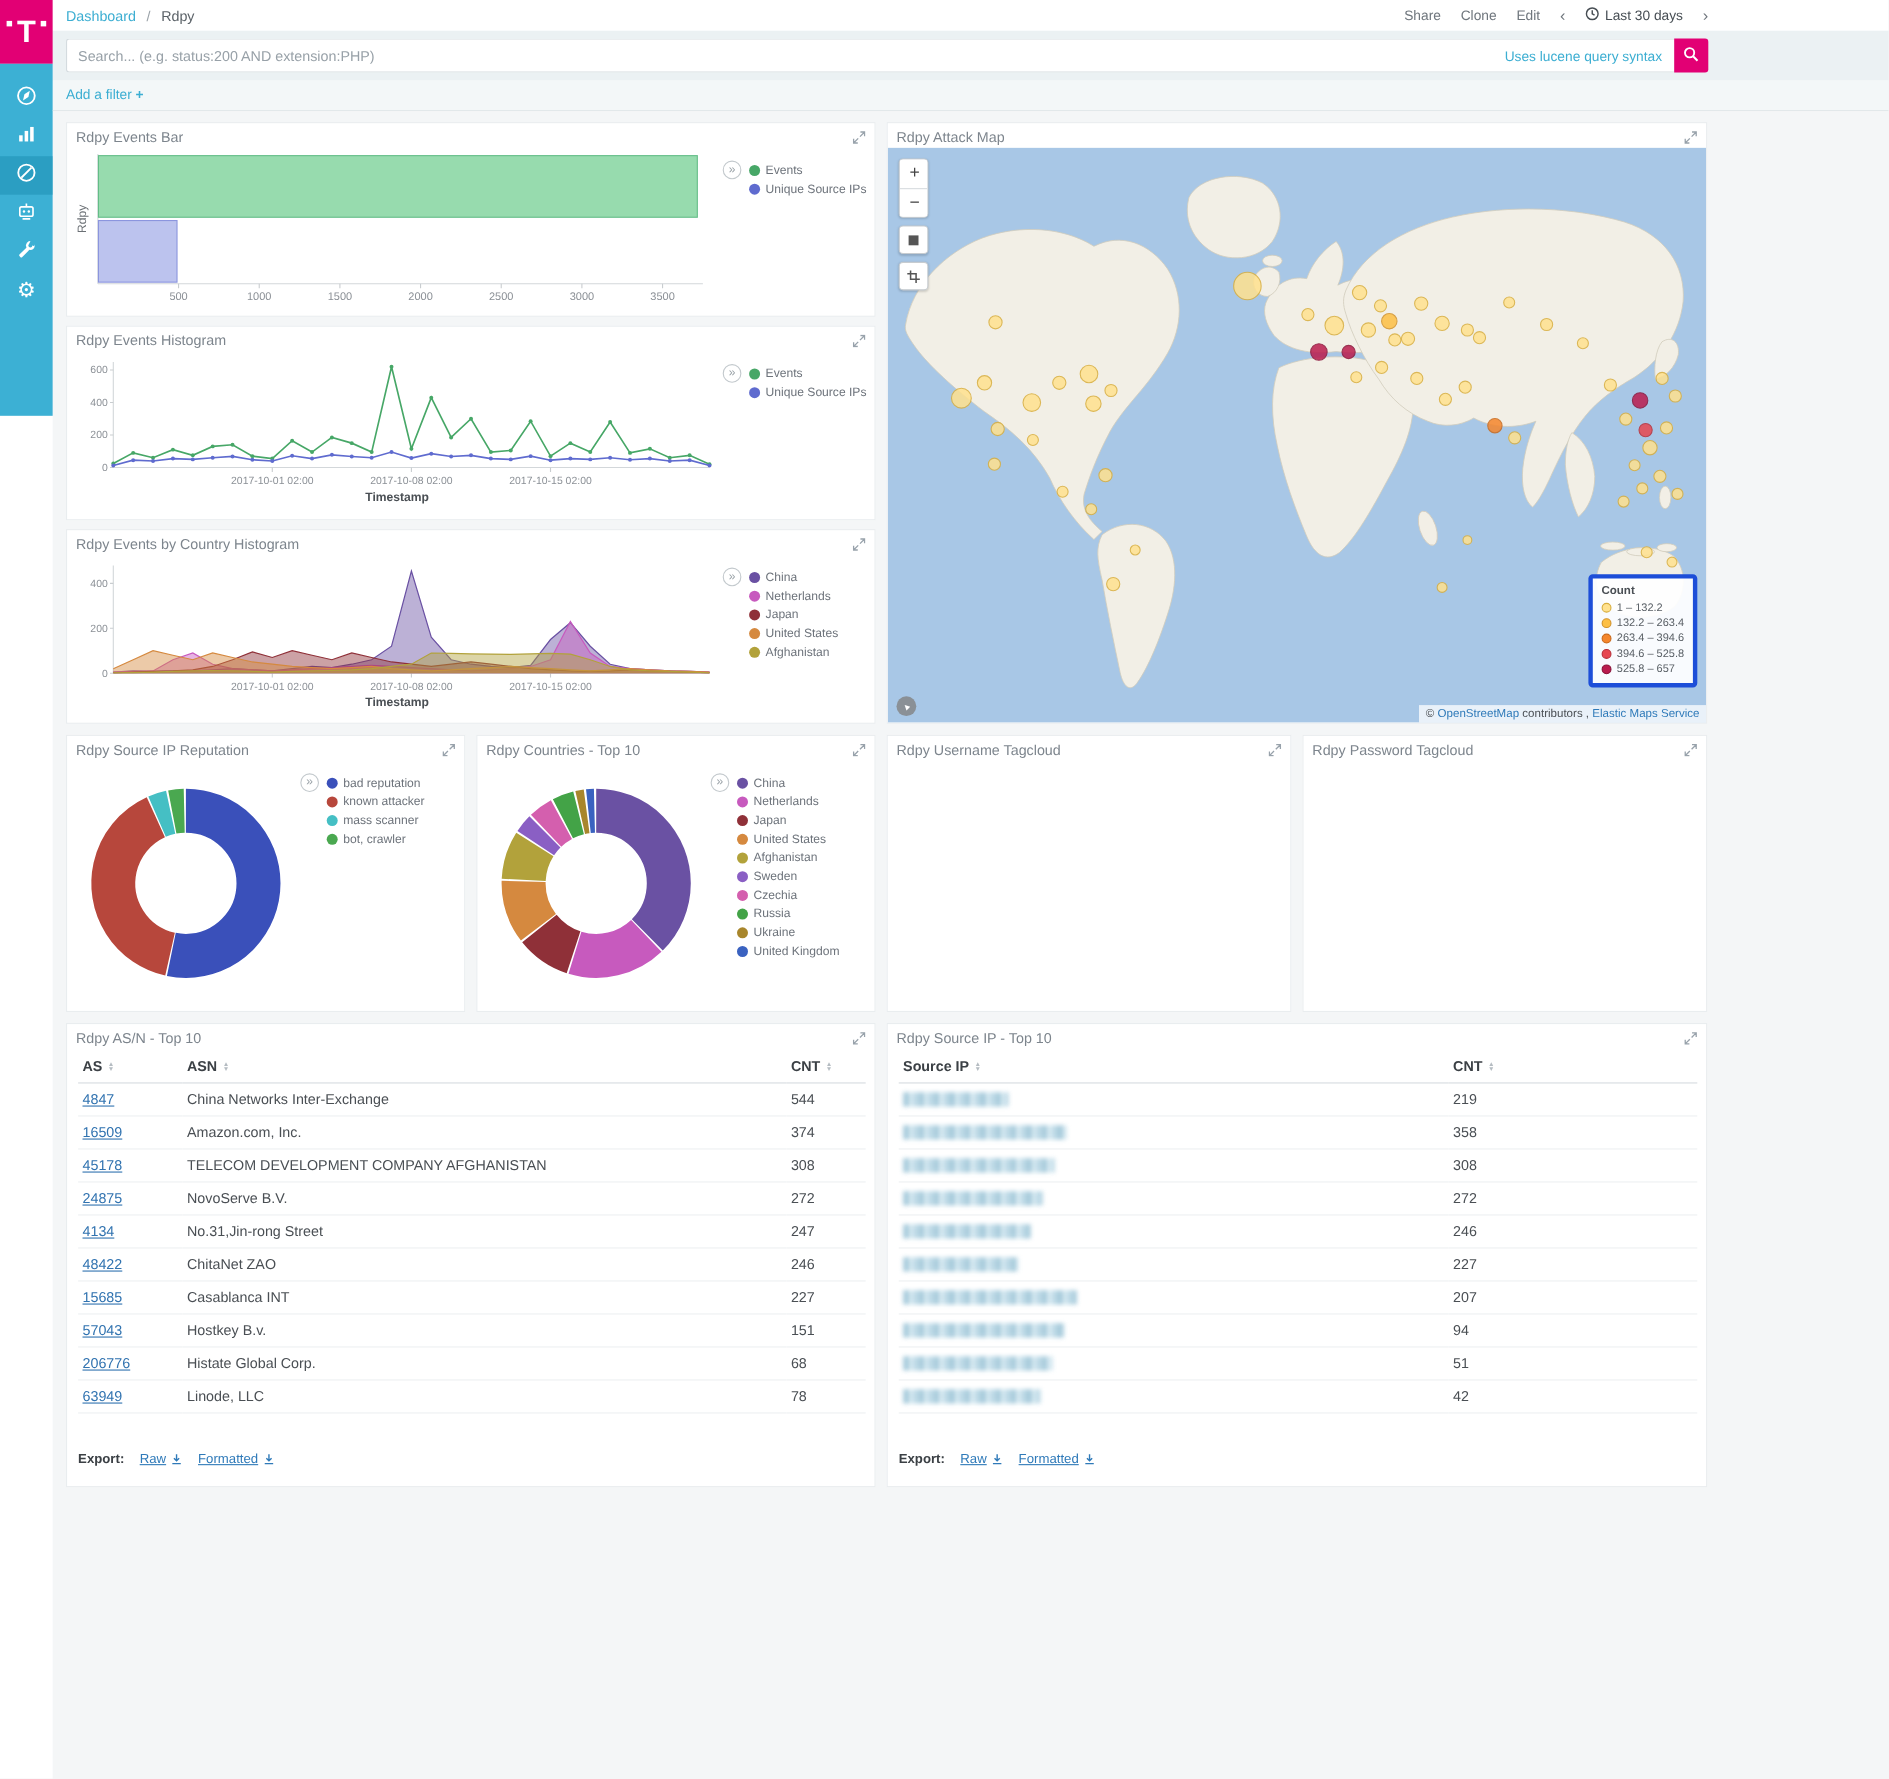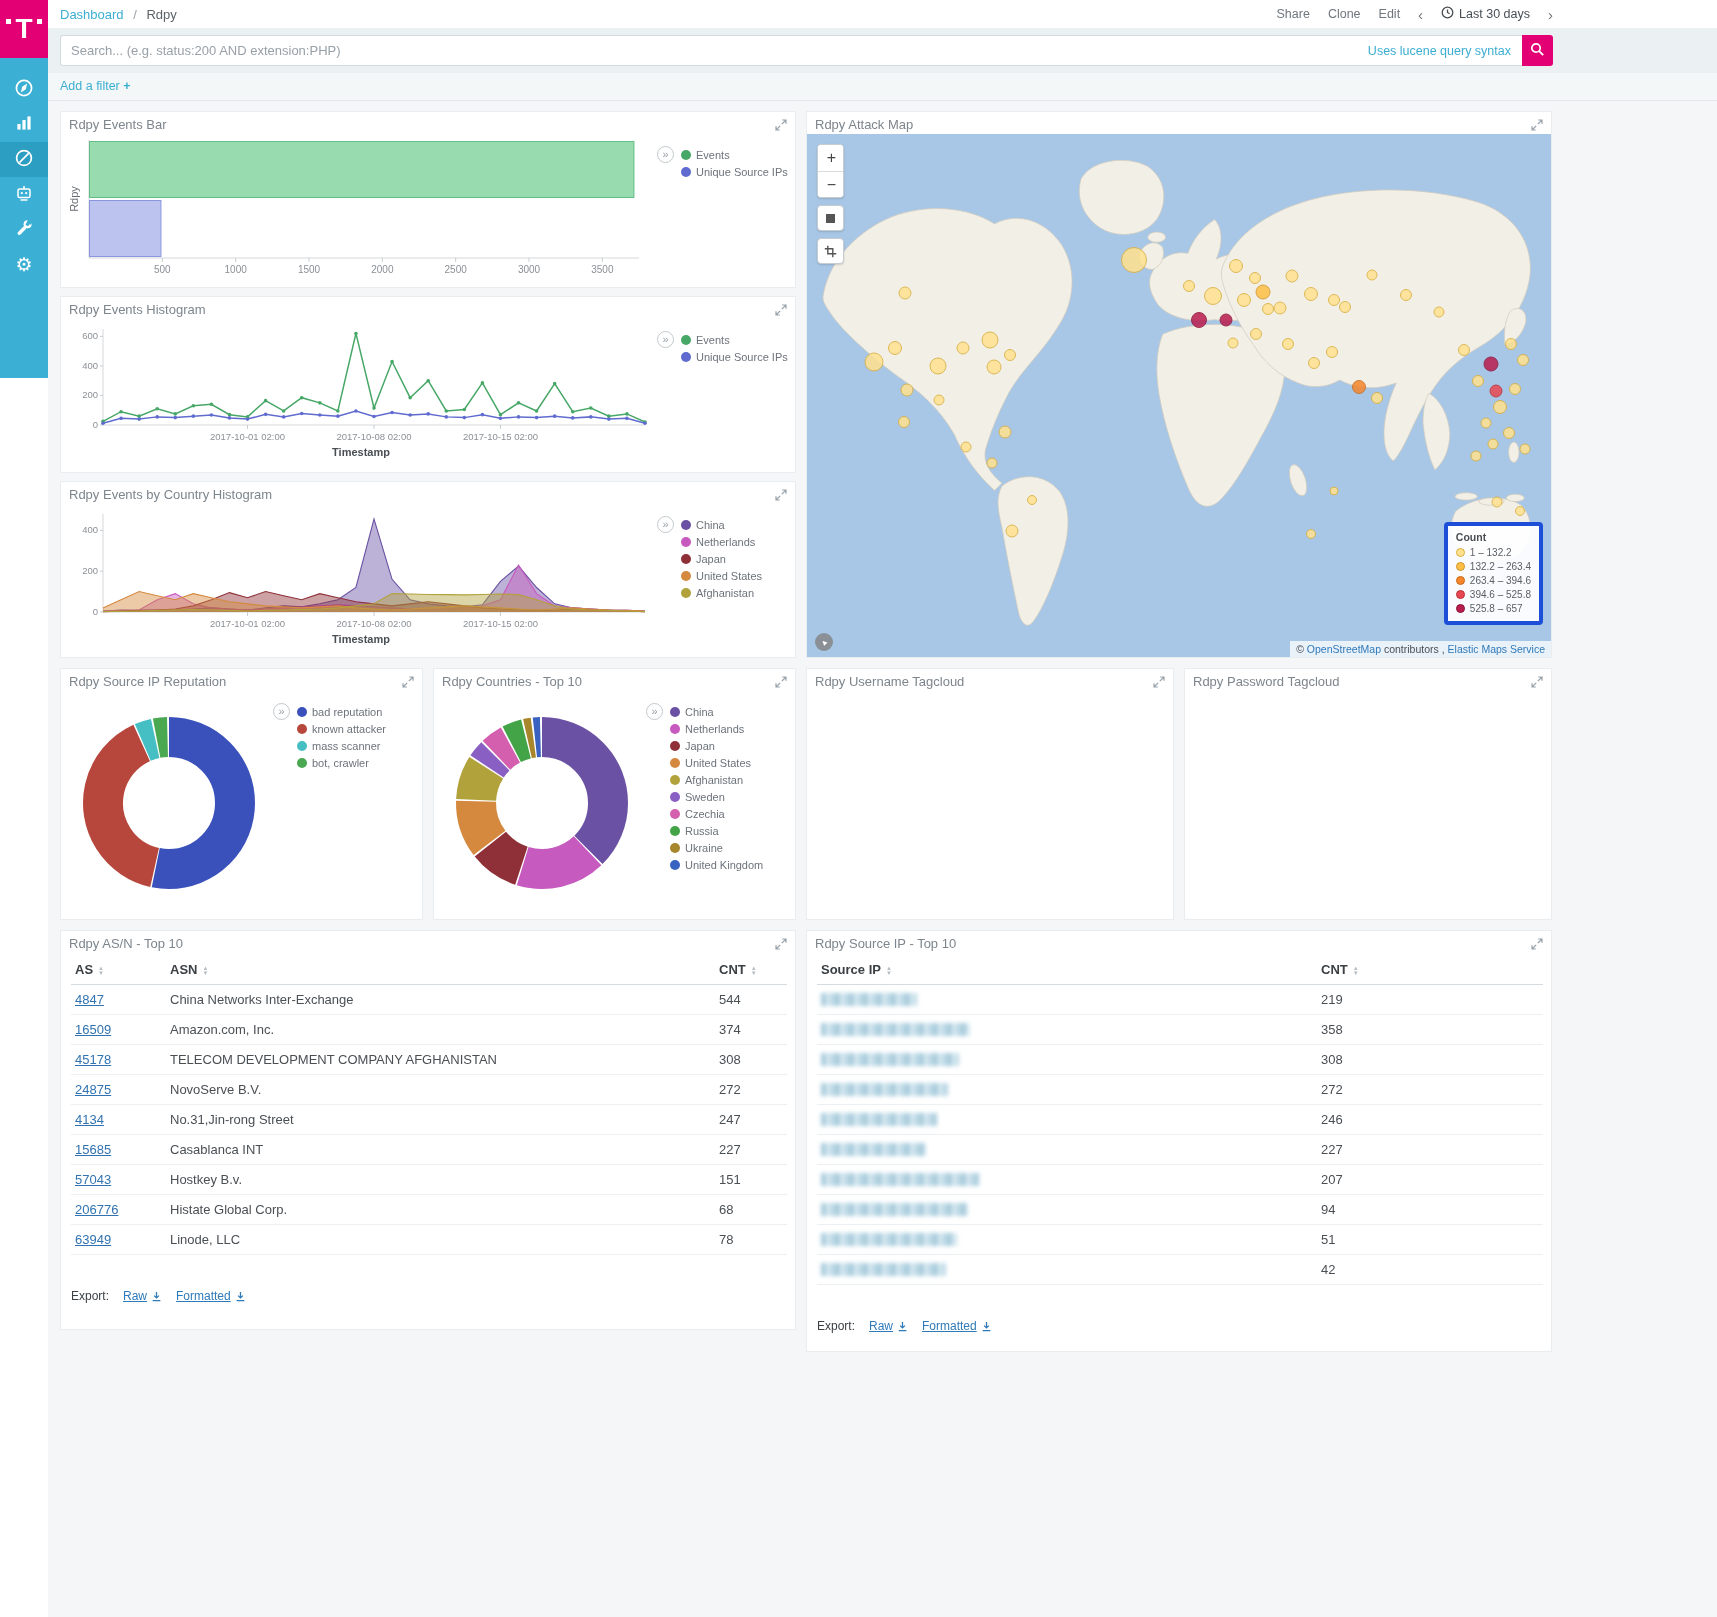--- a/index.html
+++ b/index.html
@@ -96,21 +96,21 @@
   th{font-weight:bold;color:#3b4045;text-align:left;padding:7px 4px;border-bottom:1px solid #d6dbdf;cursor:pointer;white-space:nowrap}
   td{padding:7px 4px;border-bottom:1px solid #edf0f2;color:#4a4f54}
   #asn-table th:nth-child(1){width:95px}
   #asn-table th:nth-child(3){width:72px}
   #src-table th:nth-child(1){width:500px}
   a.cell-link{color:#3173b0;text-decoration:underline;cursor:pointer}
   .sort{display:inline-flex;flex-direction:column;margin-left:5px;vertical-align:middle;line-height:5px}
   .sort i{font-style:normal;font-size:6px;color:#b5bcc2}
   .redacted{height:13px;border-radius:1px;filter:blur(2px);opacity:.9;background:repeating-linear-gradient(90deg,#9fc6d8 0 5px,#d3e7f0 5px 9px,#b7d6e4 9px 14px)}
   .export-row{display:flex;align-items:center;gap:14px;margin:34px 10px 4px;font-size:12px}
-  .export-label{font-weight:normal;color:#3b4045}
+  .export-label{font-weight:bold;color:#3b4045}
   .export-link{color:#2f7ab9;text-decoration:underline;cursor:pointer;display:inline-flex;align-items:center;gap:4px}
 
   .cloud-body{height:224px}
   svg text{font-family:"Liberation Sans",sans-serif}
 </style>
 </head>
 <body>
 
 <div class="app">
 
@@ -777,20 +777,25 @@
                   <td><a class="cell-link">24875</a></td>
                   <td>NovoServe B.V.</td>
                   <td>272</td>
                 </tr>
                 <tr>
                   <td><a class="cell-link">4134</a></td>
                   <td>No.31,Jin-rong Street</td>
                   <td>247</td>
                 </tr>
                 <tr>
+                  <td><a class="cell-link">48422</a></td>
+                  <td>ChitaNet ZAO</td>
+                  <td>246</td>
+                </tr>
+                <tr>
                   <td><a class="cell-link">15685</a></td>
                   <td>Casablanca INT</td>
                   <td>227</td>
                 </tr>
                 <tr>
                   <td><a class="cell-link">57043</a></td>
                   <td>Hostkey B.v.</td>
                   <td>151</td>
                 </tr>
                 <tr>

